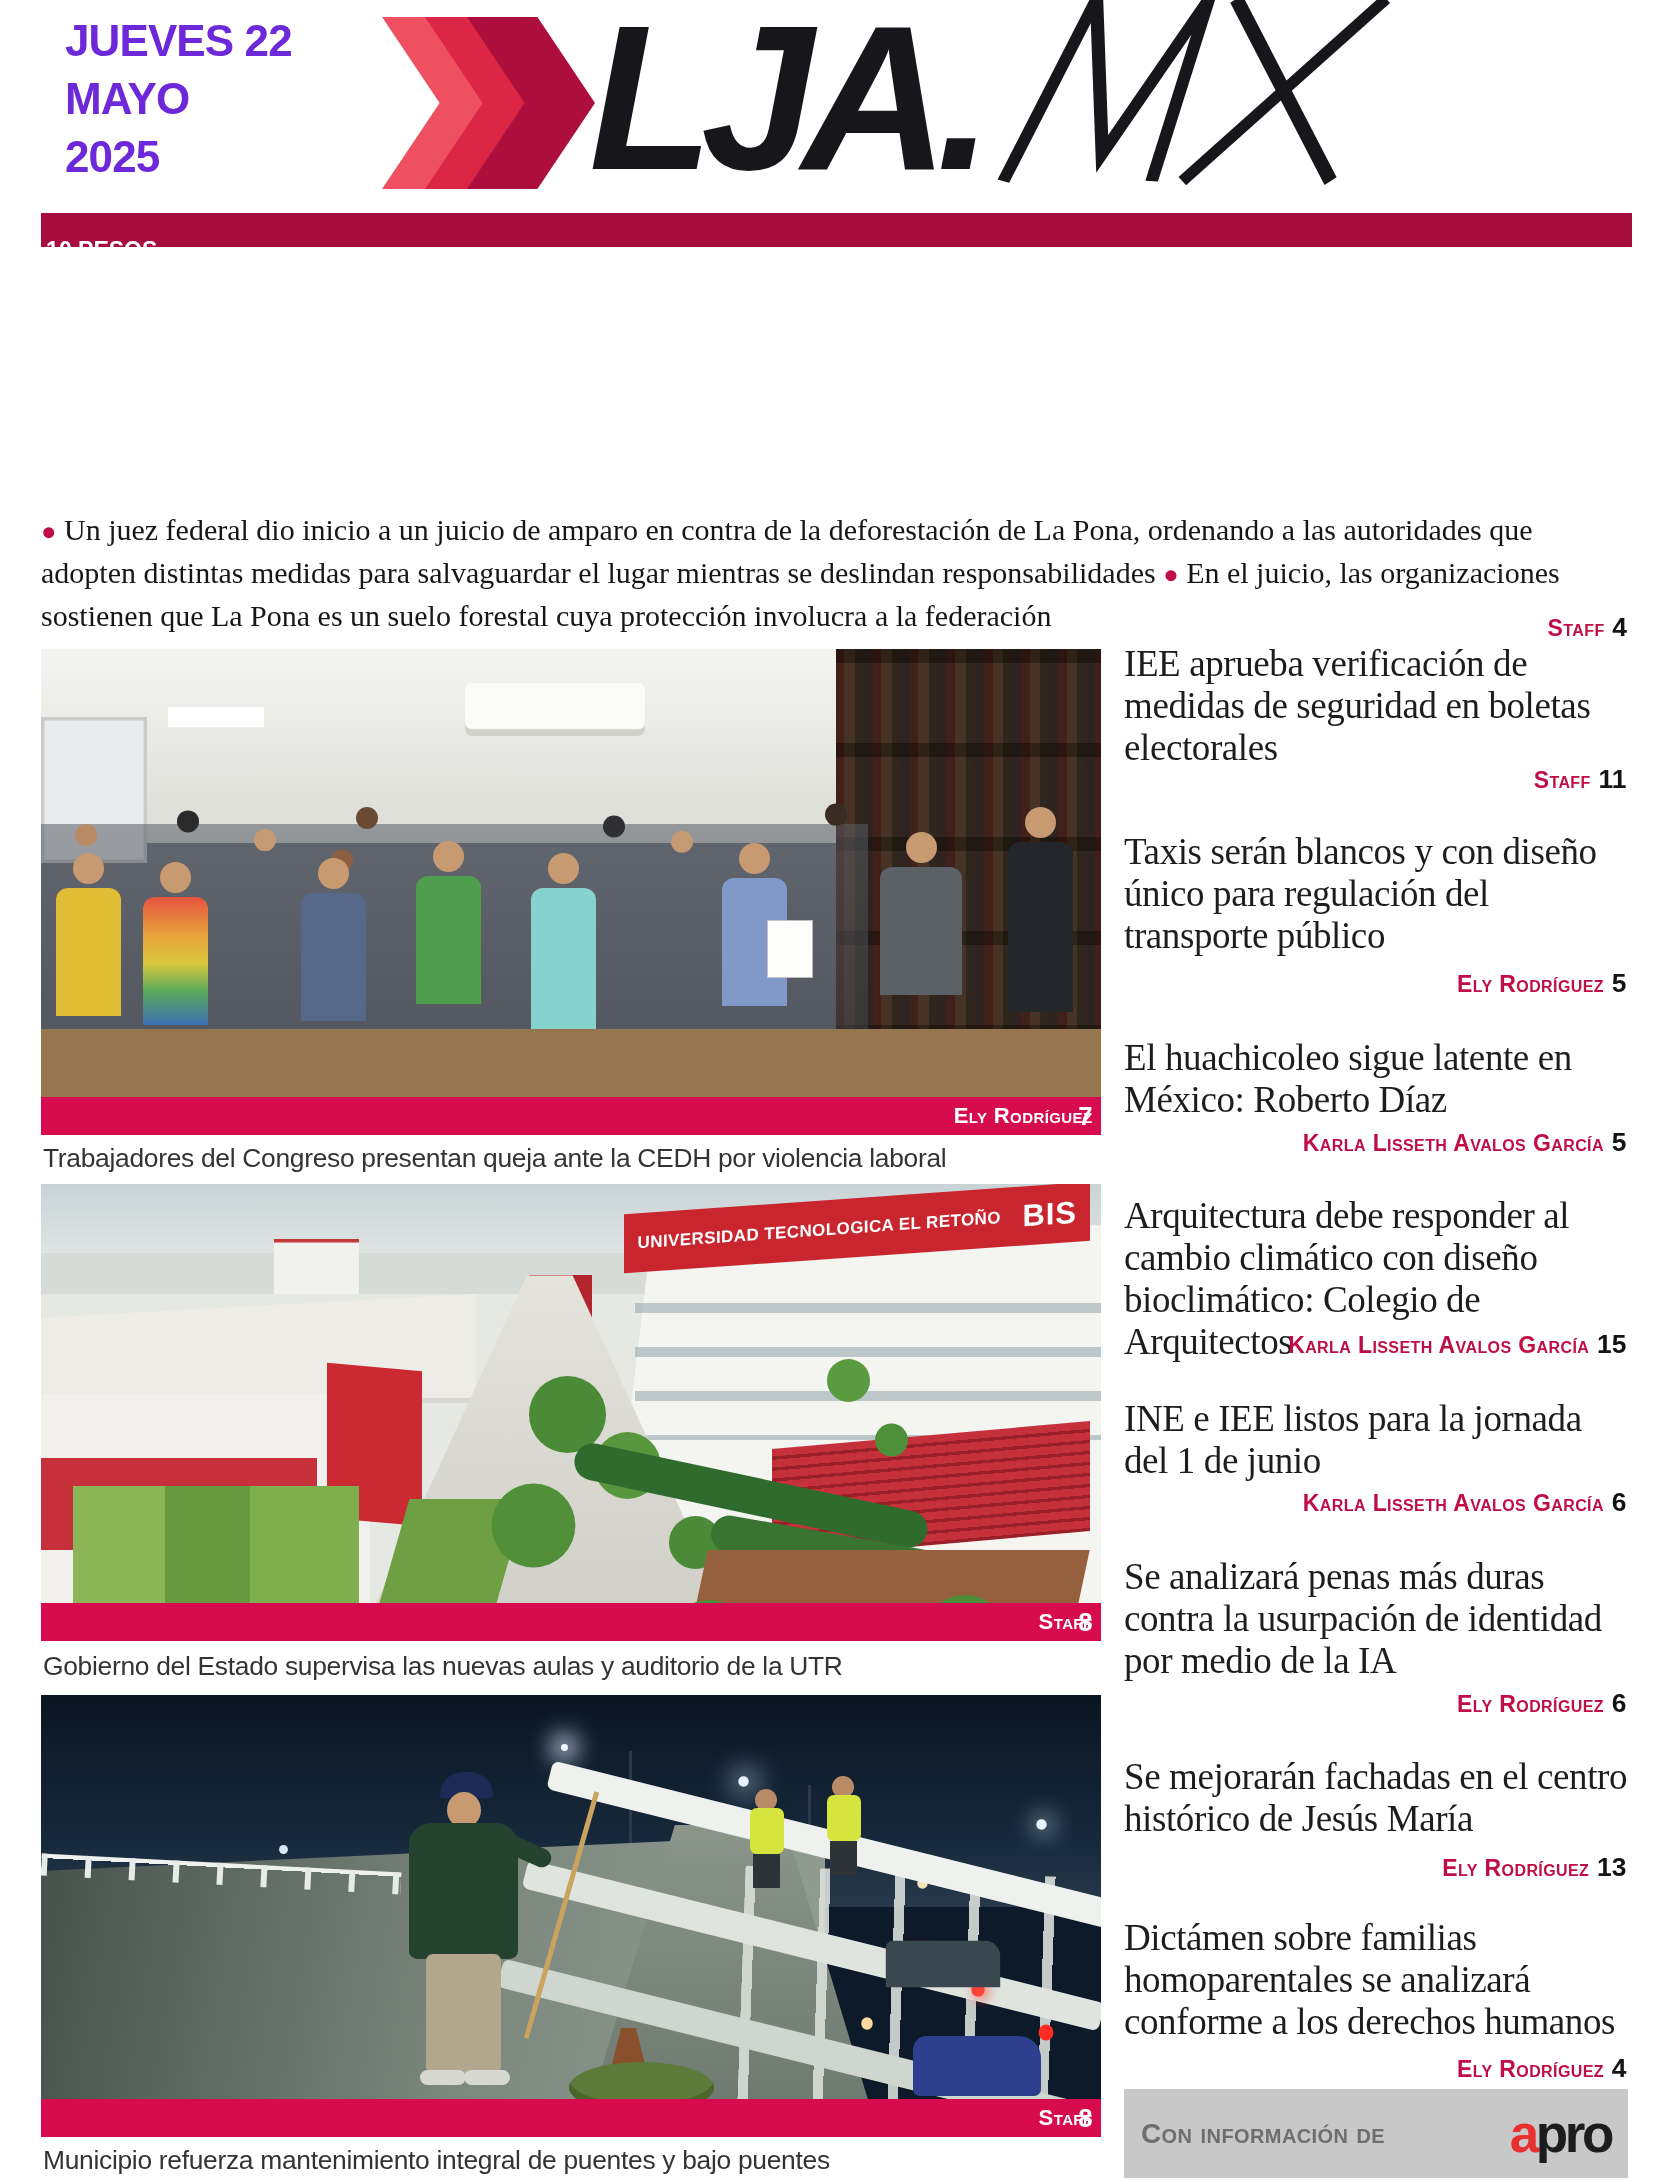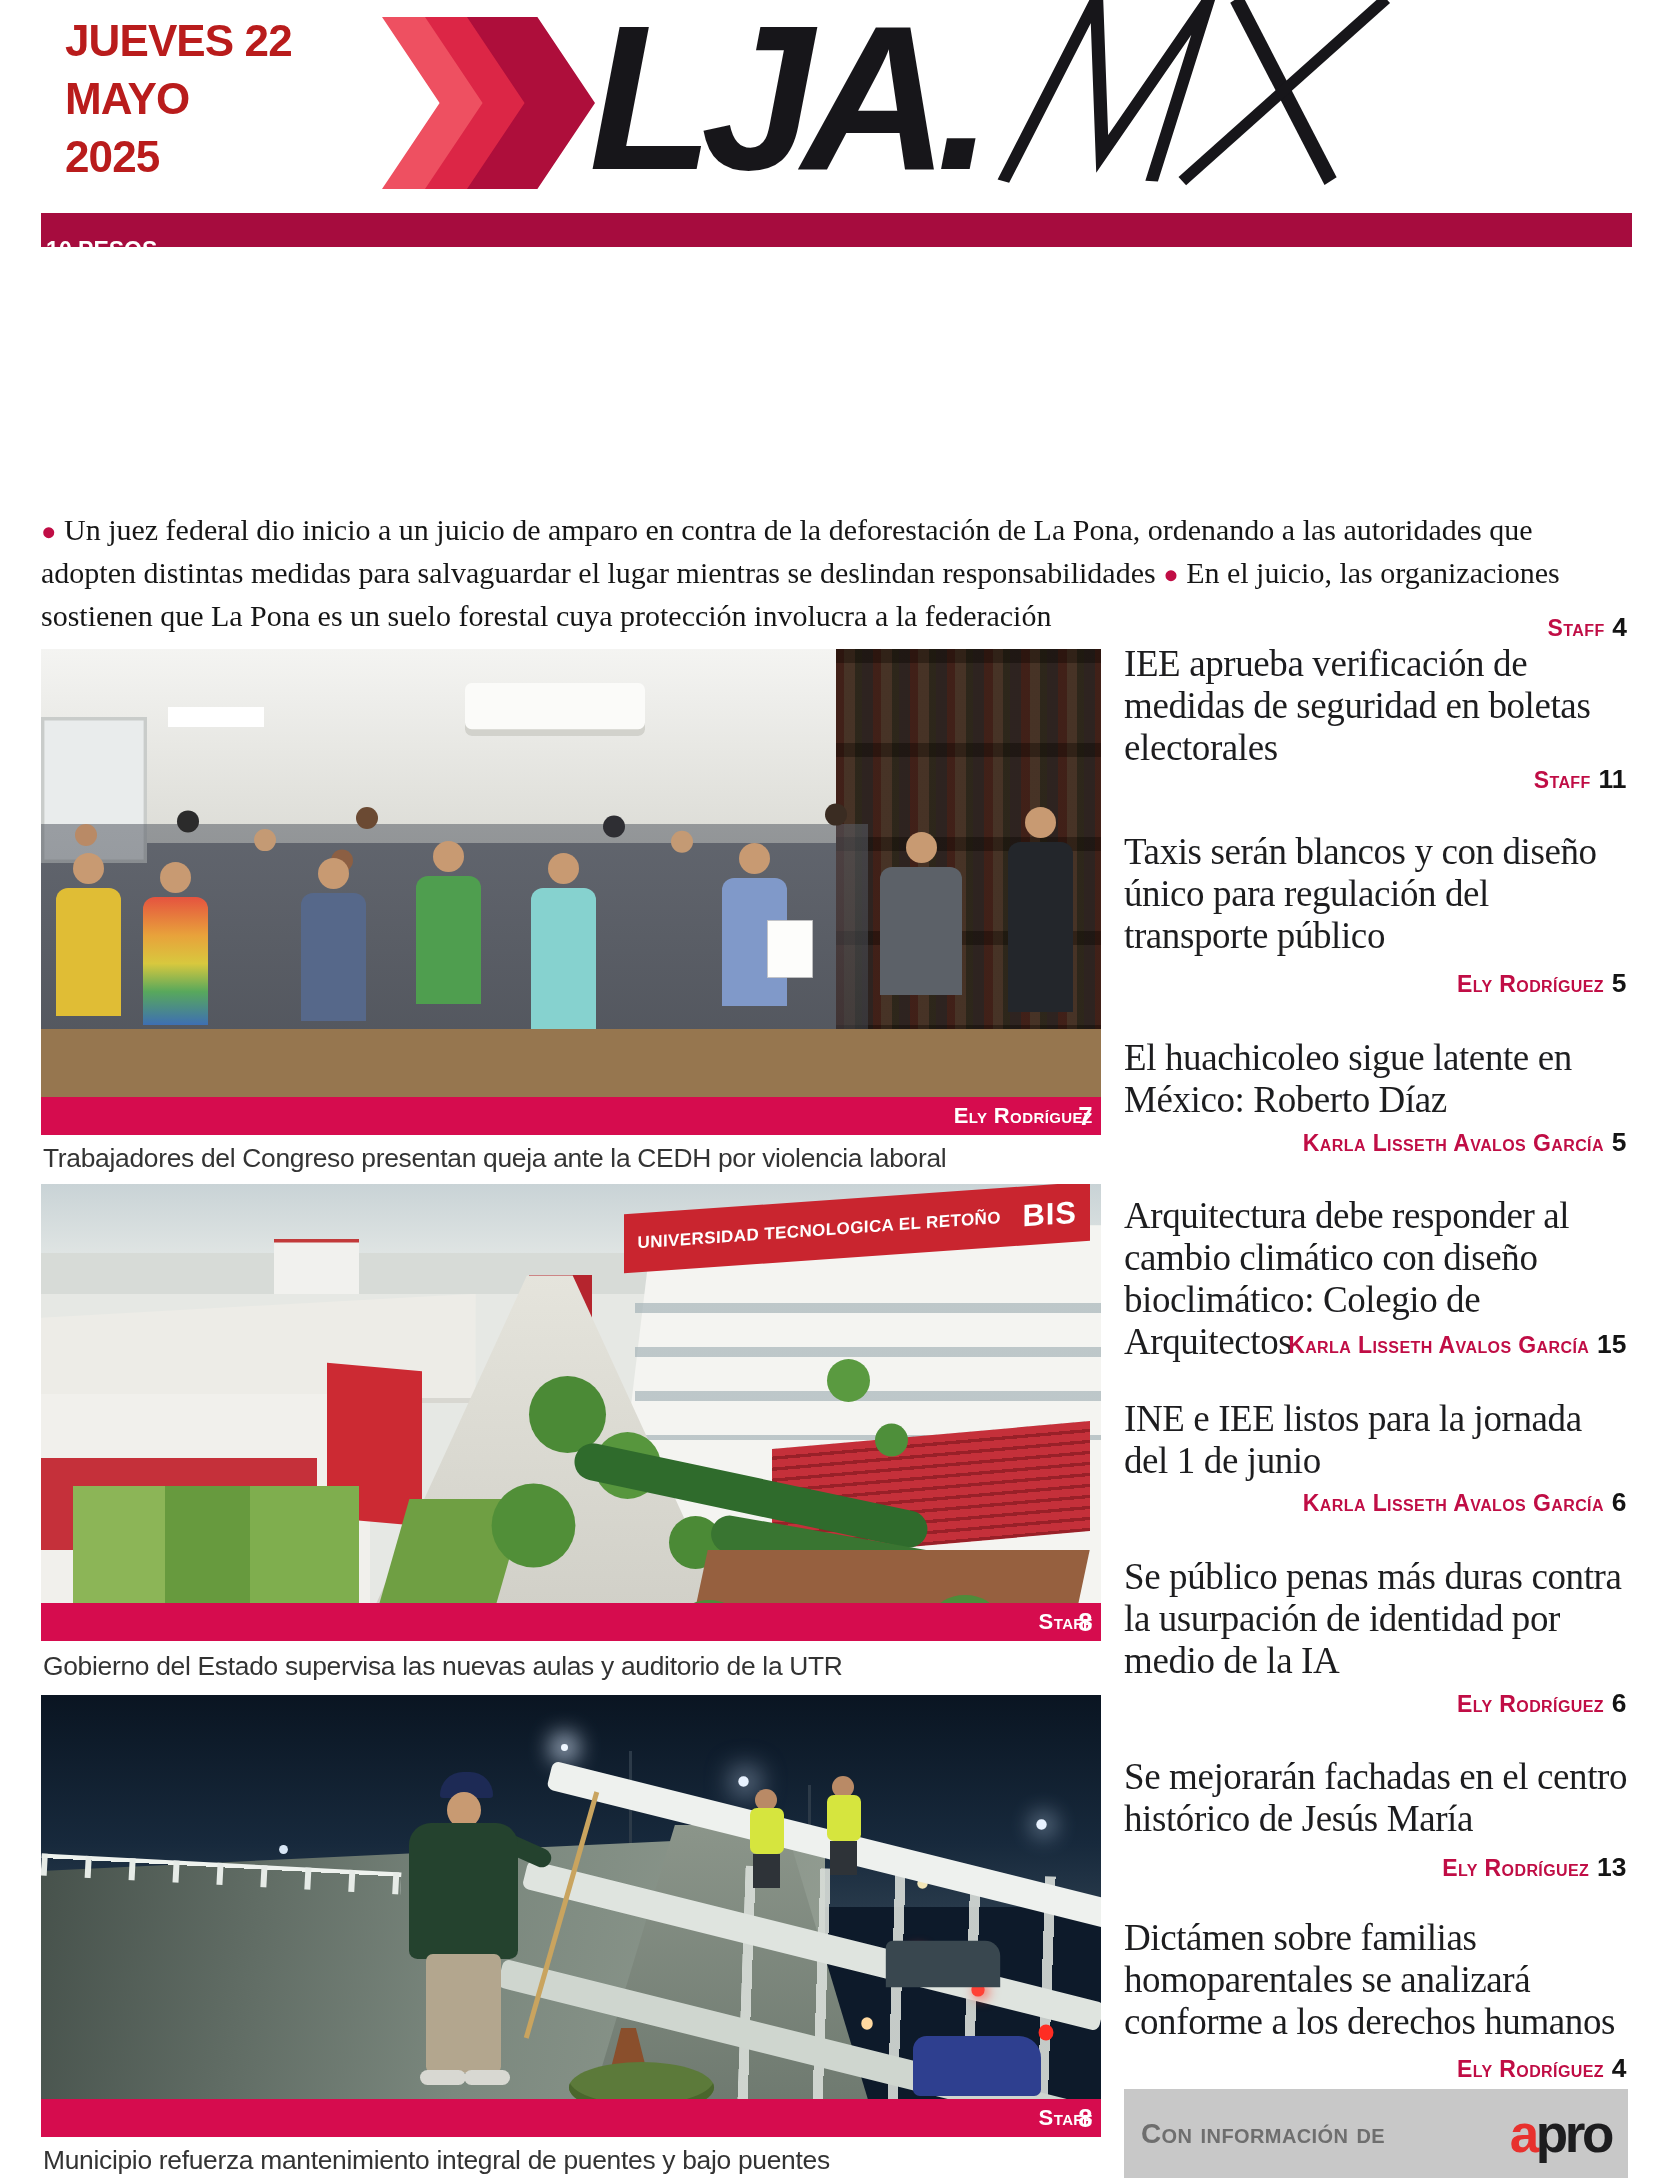--- a/index.html
+++ b/index.html
@@ -1,20 +1,20 @@
 <!DOCTYPE html>
 <html style="font-size:13.6px"><head>
 <meta charset="utf-8">
 <style>
   html,body{margin:0;padding:0;background:#ffffff;}
   body{width:1673px;height:2181px;position:relative;overflow:hidden;
        font-family:"Liberation Sans",sans-serif;-webkit-font-smoothing:antialiased;}
 
   
-  .date-block{position:absolute;left:65px;top:12px;color:#b91c1c;
+  .date-block{position:absolute;left:65px;top:12px;color:#6d28d9;
       font-weight:900;font-size:44px;line-height:58px;letter-spacing:-0.9px;}
   .chevron{position:absolute;left:382px;top:17px;width:211px;height:172px;}
   .chevron div{position:absolute;top:0;height:100%;width:128px;
       clip-path:polygon(0 0,55% 0,100% 50%,55% 100%,0 100%,45% 50%);}
   .chv1{left:0;background:#ee5061;}
   .chv2{left:43px;background:#dc2646;}
   .chv3{left:85px;background:#ae0e3b;}
   .logo-wrap{position:absolute;left:589px;top:-22px;height:221px;display:flex;align-items:flex-end;}
   .logo-lja{font-style:italic;font-weight:900;font-size:203px;line-height:203px;
       letter-spacing:-12px;color:#17161a;transform:scaleY(1.02);}
@@ -355,21 +355,21 @@
     <span class="byline-name">Karla Lisseth Avalos García</span>
     <span class="byline-page">15</span>
   </div>
 
   <div class="rc-title" style="top:1398px;">INE e IEE listos para la jornada del 1 de junio</div>
   <div class="rc-byline" style="top:1487px;">
     <span class="byline-name">Karla Lisseth Avalos García</span>
     <span class="byline-page">6</span>
   </div>
 
-  <div class="rc-title" style="top:1556px;">Se público penas más duras contra la usurpación de identidad por medio de la IA</div>
+  <div class="rc-title" style="top:1556px;">Se analizará penas más duras contra la usurpación de identidad por medio de la IA</div>
   <div class="rc-byline" style="top:1688px;">
     <span class="byline-name">Ely Rodríguez</span>
     <span class="byline-page">6</span>
   </div>
 
   <div class="rc-title" style="top:1756px;">Se mejorarán fachadas en el centro histórico de Jesús María</div>
   <div class="rc-byline" style="top:1852px;">
     <span class="byline-name">Ely Rodríguez</span>
     <span class="byline-page">13</span>
   </div>

